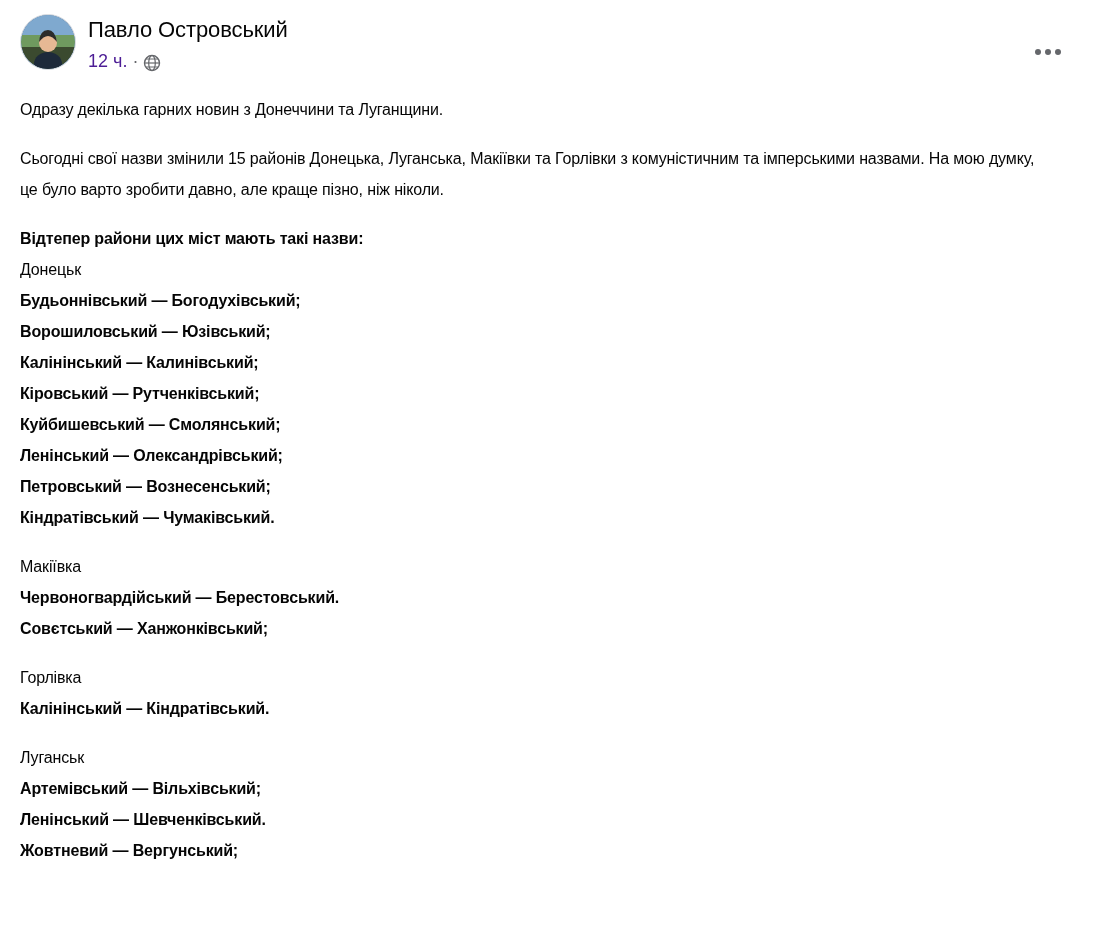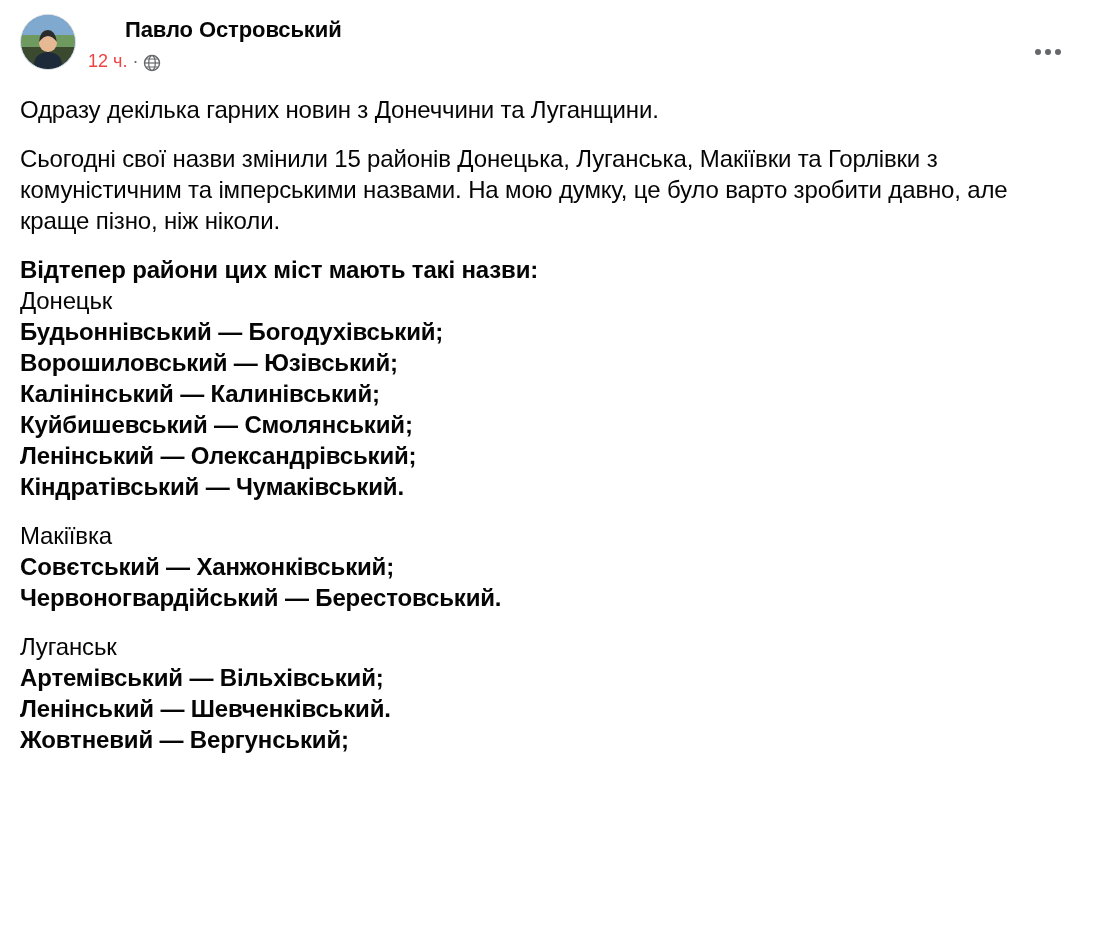--- a/index.html
+++ b/index.html
@@ -41,36 +41,35 @@
   }
   .avatar svg { display: block; width: 100%; height: 100%; }
   .header-text {
     display: flex;
     flex-direction: column;
     justify-content: flex-start;
     padding-top: 2px;
   }
   .author-name {
     font-size: 22px;
-    font-weight: bold;
+    font-weight: normal;
     line-height: 27px;
     color: #050505;
     letter-spacing: -0.1px;
-    margin-left: 37px;
   }
   .meta-row {
     display: flex;
     align-items: center;
     gap: 5px;
     margin-top: 7px;
     color: #65676b;
     font-size: 18px;
     line-height: 22px;
   }
-  .meta-time { color: #ef4444; }
+  .meta-time { color: #4c1d95; }
   .meta-dot { color: #65676b; font-size: 18px; }
   .globe-icon {
     display: inline-block;
     width: 18px;
     height: 18px;
     position: relative;
     top: 2px;
   }
   .globe-icon svg { display: block; }
   .more-button {
@@ -91,21 +90,21 @@
   }
   .more-button .dots i {
     display: block;
     width: 6px;
     height: 6px;
     background: #65676b;
     border-radius: 50%;
   }
   .post-body {
     margin-top: 12px;
-    font-size: 24px;
+    font-size: 16px;
     line-height: 31px;
     color: #050505;
     letter-spacing: -0.15px;
   }
   .para {
     margin: 0 0 18px 0;
     max-width: 1020px;
   }
   .para:last-child { margin-bottom: 0; }
   .block {
@@ -172,31 +171,37 @@
   <div class="post-body">
     <p class="para">Одразу декілька гарних новин з Донеччини та Луганщини.</p>
     <p class="para">Сьогодні свої назви змінили 15 районів Донецька, Луганська, Макіївки та Горлівки з комуністичним та імперськими назвами. На мою думку, це було варто зробити давно, але краще пізно, ніж ніколи.</p>
 
     <div class="block">
       <div class="line">Відтепер райони цих міст мають такі назви:</div>
       <div class="city">Донецьк</div>
       <div class="line">Будьоннівський — Богодухівський;</div>
       <div class="line">Ворошиловський — Юзівський;</div>
       <div class="line">Калінінський — Калинівський;</div>
+      <div class="line">Кіровський — Рутченківський;</div>
       <div class="line">Куйбишевський — Смолянський;</div>
       <div class="line">Ленінський — Олександрівський;</div>
+      <div class="line">Петровський — Вознесенський;</div>
       <div class="line">Кіндратівський — Чумаківський.</div>
     </div>
 
     <div class="block">
       <div class="city">Макіївка</div>
+      <div class="line">Червоногвардійський — Берестовський.</div>
       <div class="line">Совєтський — Ханжонківський;</div>
-      <div class="line">Червоногвардійський — Берестовський.</div>
-    </div>
-
+    </div>
+
+    <div class="block">
+      <div class="city">Горлівка</div>
+      <div class="line">Калінінський — Кіндратівський.</div>
+    </div>
 
     <div class="block">
       <div class="city">Луганськ</div>
       <div class="line">Артемівський — Вільхівський;</div>
       <div class="line">Ленінський — Шевченківський.</div>
       <div class="line">Жовтневий — Вергунський;</div>
     </div>
   </div>
 
 </div>

